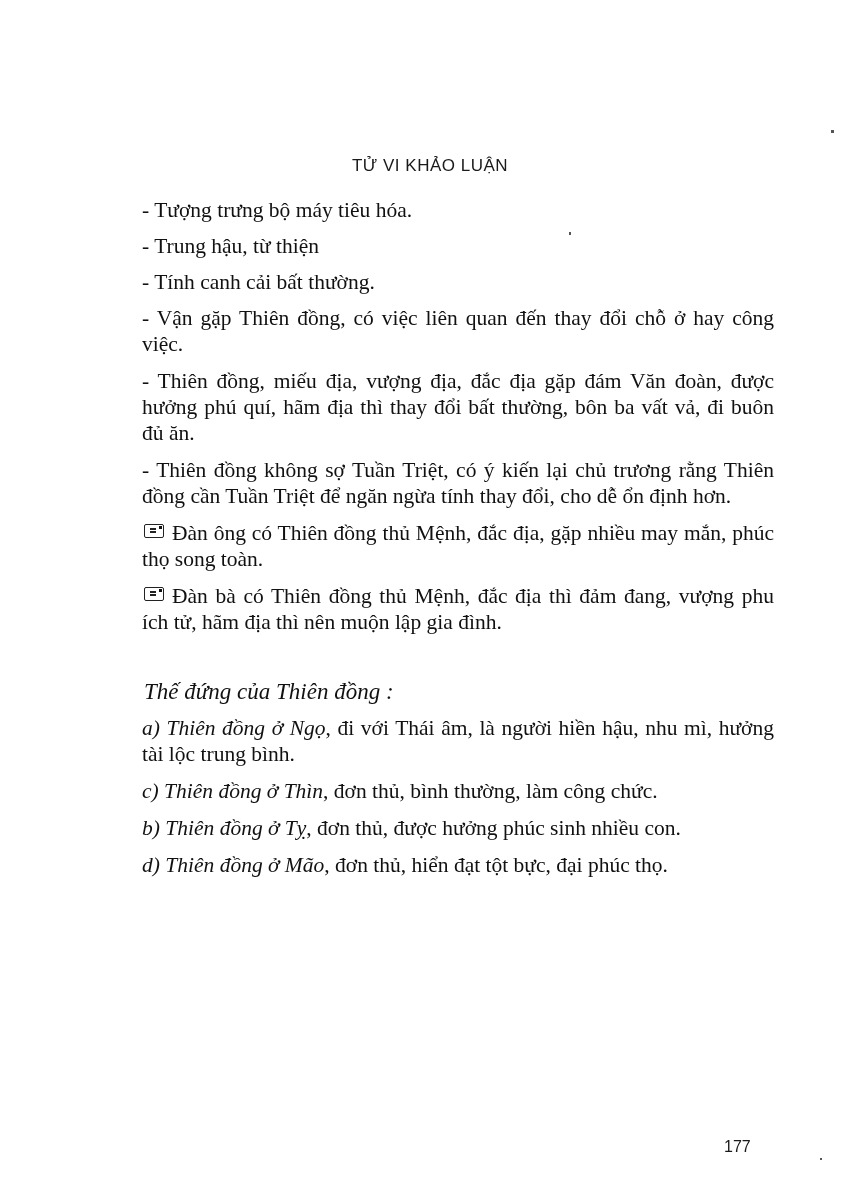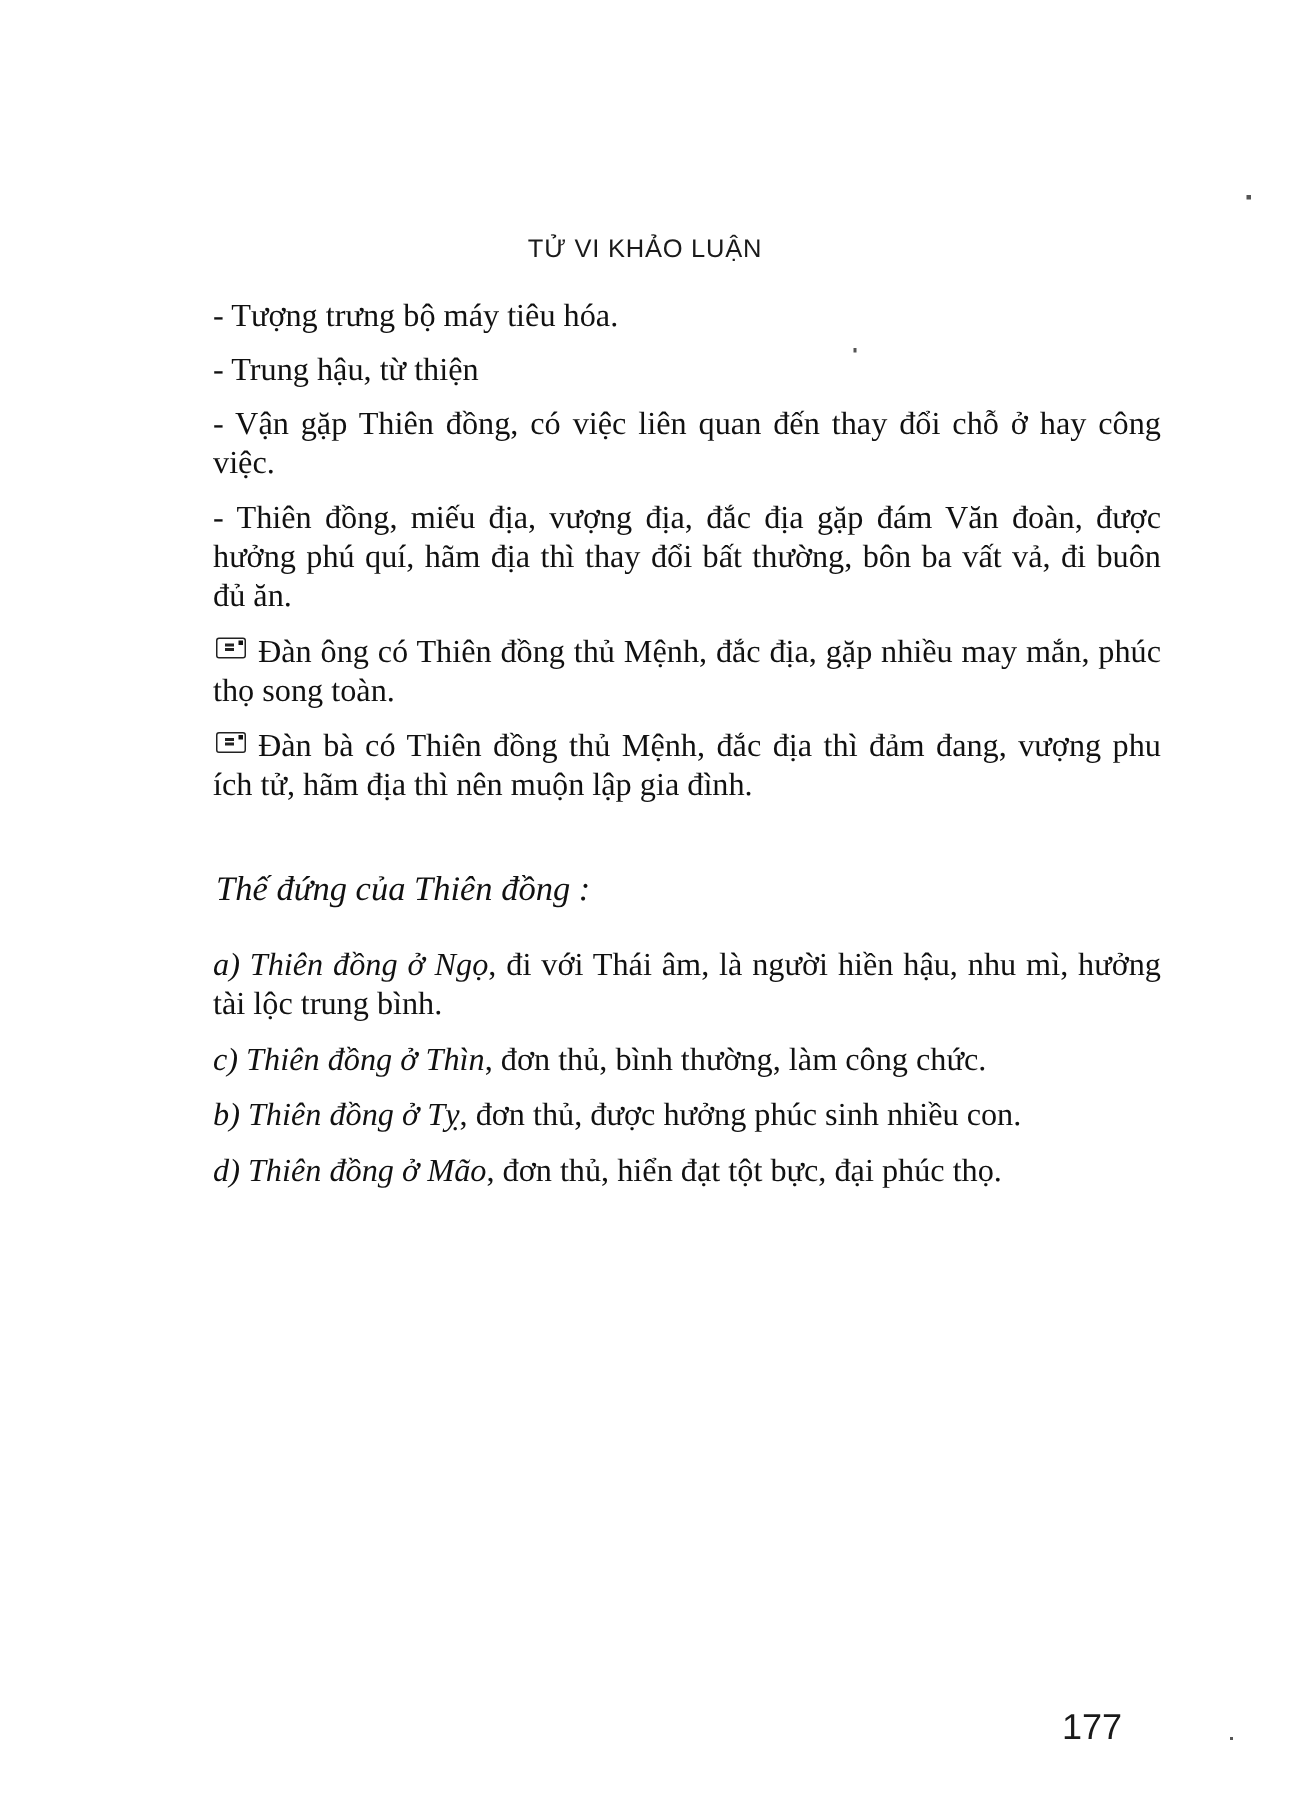--- a/index.html
+++ b/index.html
@@ -67,54 +67,56 @@
     .icon-box::after {
       content: "";
       position: absolute;
       right: 1px; top: 1px;
       width: 3px; height: 3px;
       background: #111;
     }
     .section-title {
       font-style: italic;
       font-size: 23px;
-      margin: 44px 0 24px 2px;
+      margin: 44px 0 10px 2px;
     }
     .variant {
       margin: 0 0 11px 0;
     }
     .variant .lead {
       font-style: italic;
     }
     .page-number {
       position: absolute;
       top: 1138px;
-      left: 708px;
+      left: 724px;
       font-family: "Liberation Sans", "DejaVu Sans", sans-serif;
-      font-size: 24px;
+      font-size: 16px;
       color: #1a1a1a;
     }
     .speck {
       position: absolute;
       background: #555;
     }
   </style>
 </head>
 <body>
 
 <div class="page">
 
   <div class="running-head">TỬ VI KHẢO LUẬN</div>
 
   <div class="body-text">
 
     <p class="para short">- Tượng trưng bộ máy tiêu hóa.</p>
     <p class="para short">- Trung hậu, từ thiện</p>
+    <p class="para short">- Tính canh cải bất thường.</p>
     <p class="para">- Vận gặp Thiên đồng, có việc liên quan đến thay đổi chỗ ở hay công việc.</p>
     <p class="para">- Thiên đồng, miếu địa, vượng địa, đắc địa gặp đám Văn đoàn, được hưởng phú quí, hãm địa thì thay đổi bất thường, bôn ba vất vả, đi buôn đủ ăn.</p>
+    <p class="para">- Thiên đồng không sợ Tuần Triệt, có ý kiến lại chủ trương rằng Thiên đồng cần Tuần Triệt để ngăn ngừa tính thay đổi, cho dễ ổn định hơn.</p>
 
     <p class="para">
       <span class="icon-box"></span><span>Đàn ông có Thiên đồng thủ Mệnh, đắc địa, gặp nhiều may mắn, phúc thọ song toàn.</span>
     </p>
     <p class="para">
       <span class="icon-box"></span><span>Đàn bà có Thiên đồng thủ Mệnh, đắc địa thì đảm đang, vượng phu ích tử, hãm địa thì nên muộn lập gia đình.</span>
     </p>
 
     <div class="section-title">Thế đứng của Thiên đồng :</div>
 

